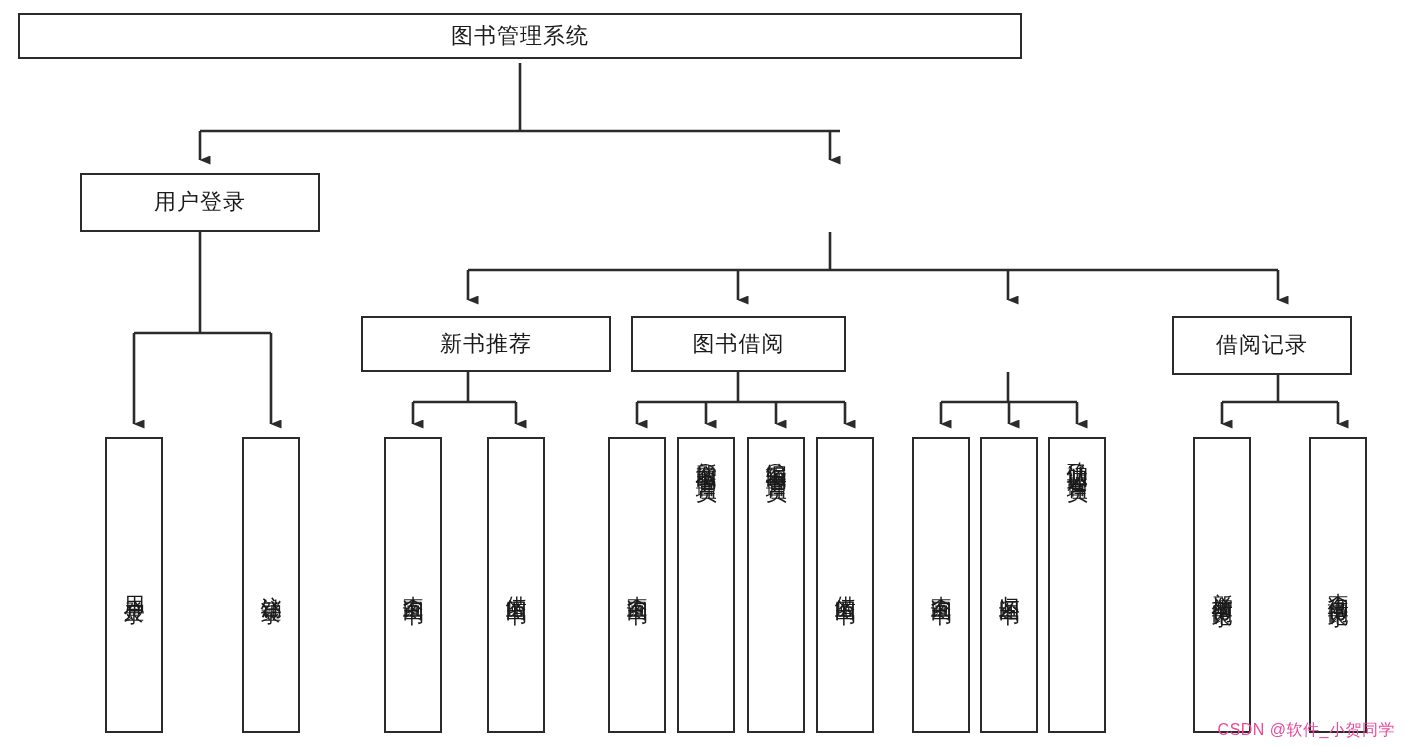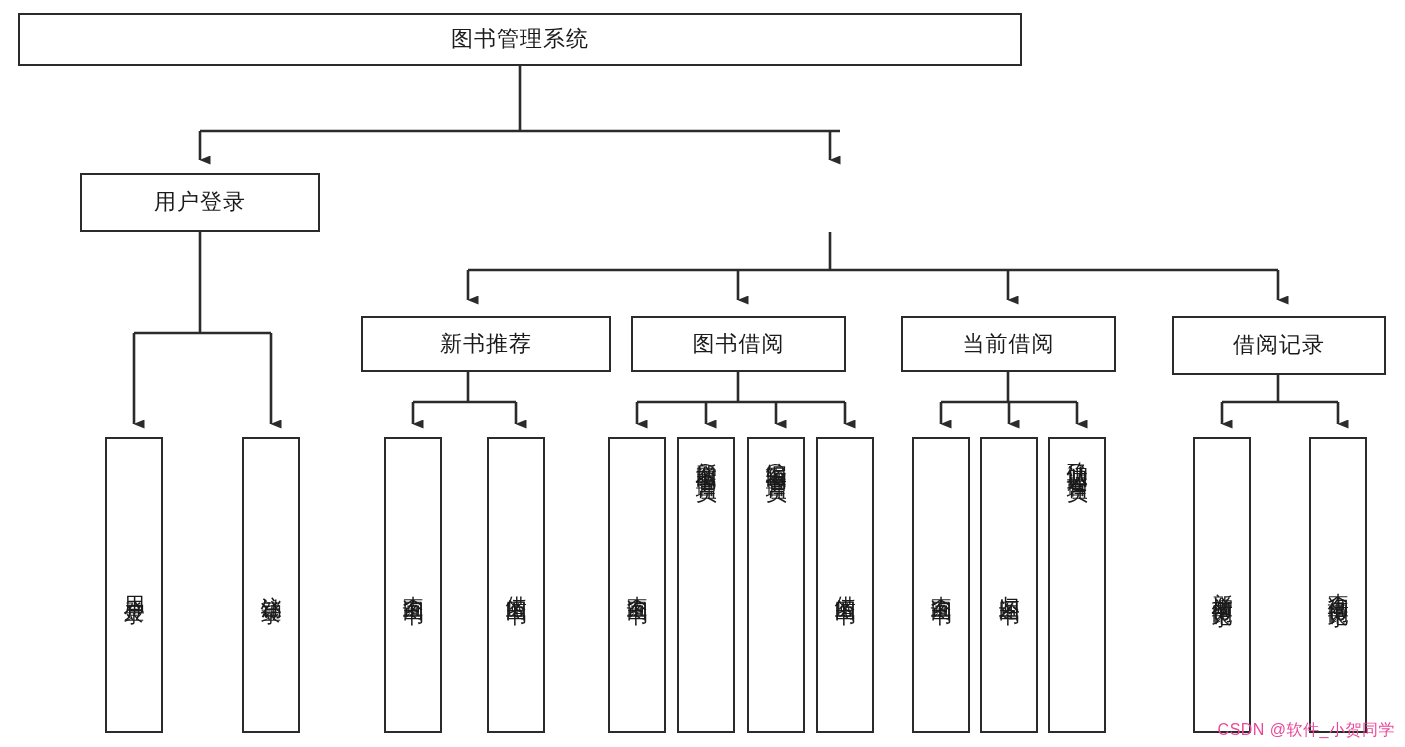--- a/index.html
+++ b/index.html
@@ -115,42 +115,39 @@
       <path d="M1009,402 L1009,424" marker-end="url(#arrow)"></path>
       <path d="M1077,402 L1077,424" marker-end="url(#arrow)"></path>
 
       <path d="M1278,375 L1278,402"></path>
       <path d="M1222,402 L1338,402"></path>
       <path d="M1222,402 L1222,424" marker-end="url(#arrow)"></path>
       <path d="M1338,402 L1338,424" marker-end="url(#arrow)"></path>
     </g>
   </svg>
 
-  <div class="node node-h" style="left:18px; top:13px; width:1004px; height:53px;">
+  <div class="node node-h" style="left:18px; top:13px; width:1004px; height:46px;">
     <span class="node-label">图书管理系统</span>
   </div>
 
   <div class="node node-h" style="left:80px; top:173px; width:240px; height:59px;">
     <span class="node-label">用户登录</span>
   </div>
 
 
   <div class="node node-h" style="left:361px; top:316px; width:250px; height:56px;justify-content:center;">
     <span class="node-label">新书推荐</span>
   </div>
 
   <div class="node node-h" style="left:631px; top:316px; width:215px; height:56px;text-align:center;">
     <span class="node-label">图书借阅</span>
   </div>
 
-  <div class="node node-h" style="left:901px; top:316px; width:215px; height:56px;">
-    <span class="node-label">当前借阅</span>
-  </div>
-
-  <div class="node node-h" style="left:1172px; top:316px; width:214px; height:59px;">
+
+  <div class="node node-h" style="left:1172px; top:316px; width:180px; height:59px;">
     <span class="node-label">借阅记录</span>
   </div>
 
   <div class="node node-v v-center" style="left:105px; top:437px; width:58px; height:296px;">
     <span class="node-label">用户登录</span>
   </div>
 
   <div class="node node-v v-center" style="left:242px; top:437px; width:58px; height:296px;">
     <span class="node-label">注销登录</span>
   </div>

